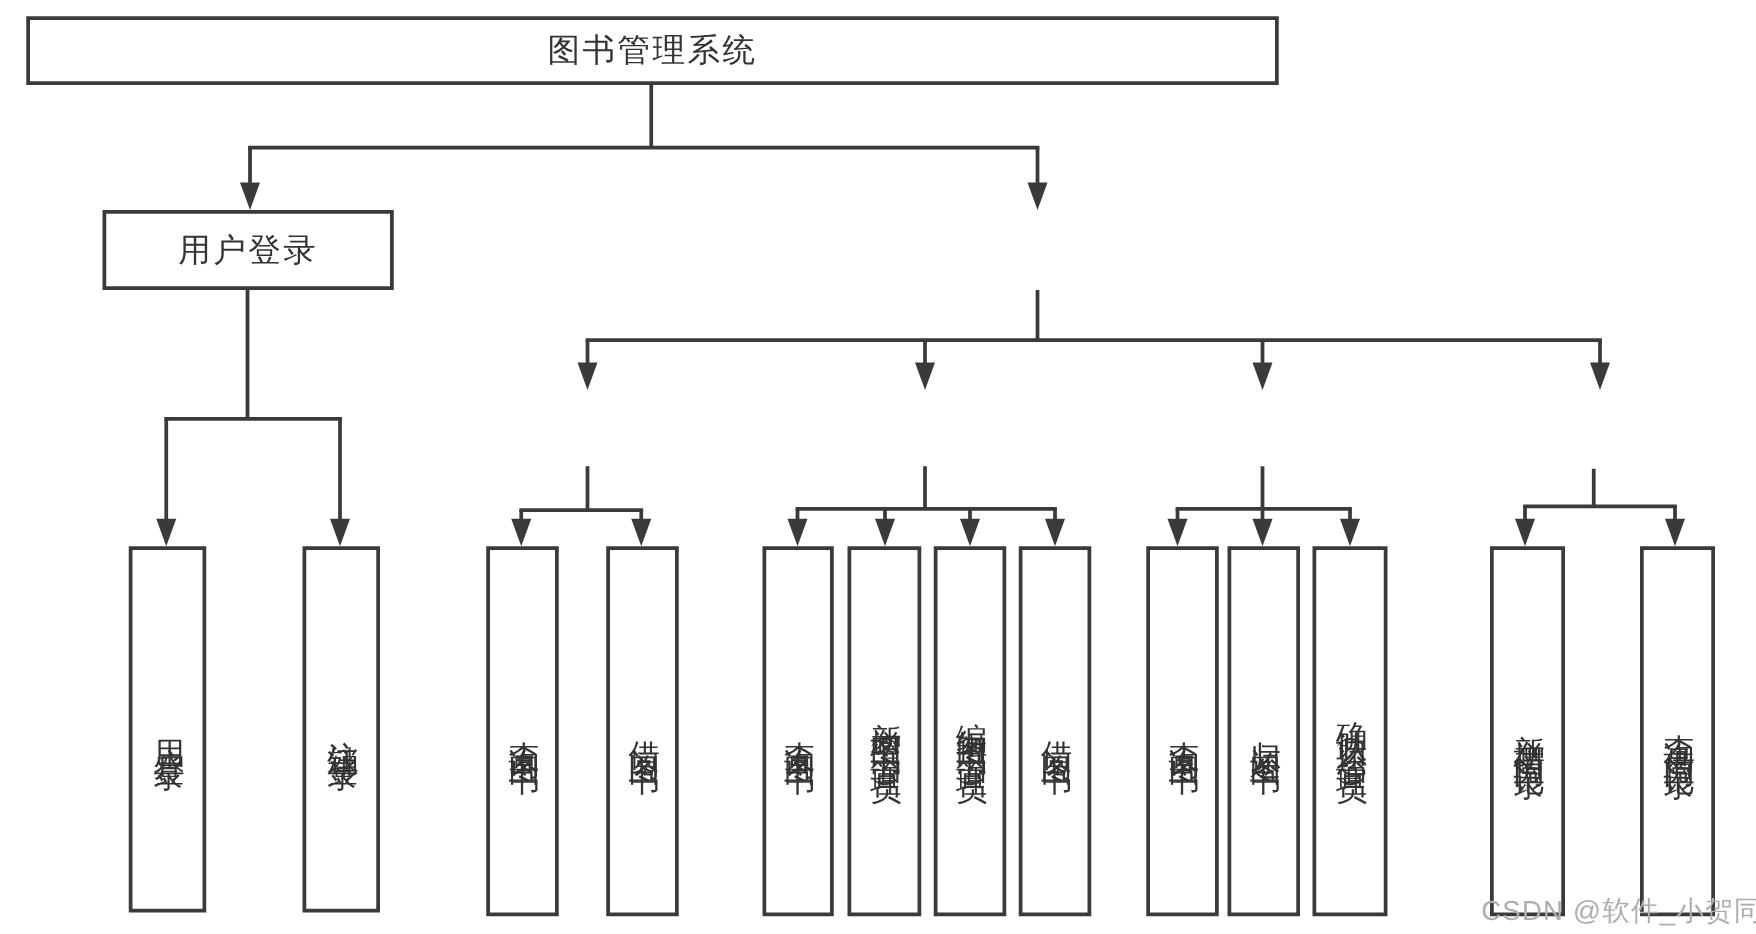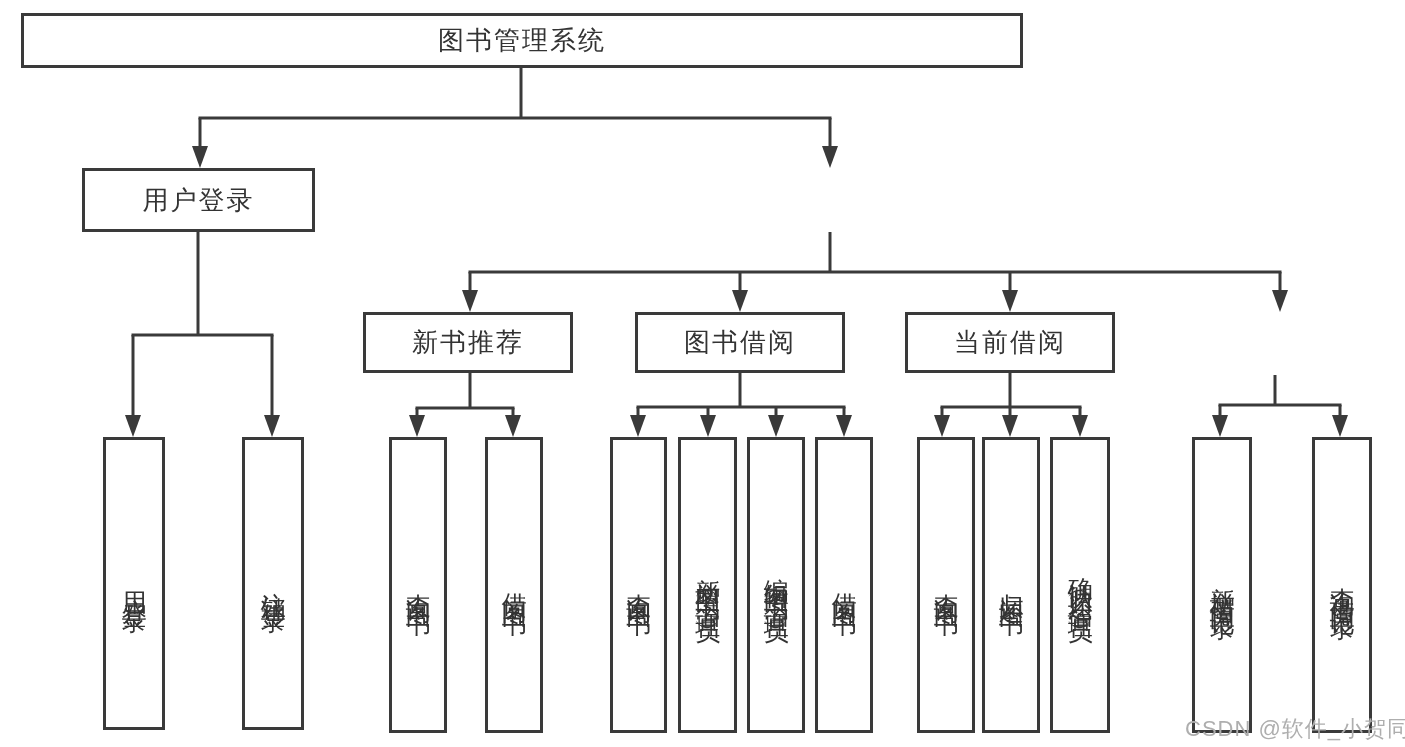--- a/index.html
+++ b/index.html
@@ -129,29 +129,20 @@
   </svg>
 
   <div class="node hnode" style="left:21px; top:13px; width:1002px; height:55px;">
     <span>图书管理系统</span>
   </div>
 
   <div class="node hnode" style="left:82px; top:168px; width:233px; height:64px;">
     <span>用户登录</span>
   </div>
 
-  <div class="node hnode" style="left:363px; top:312px; width:210px; height:61px;">
-    <span>新书推荐</span>
-  </div>
-  <div class="node hnode" style="left:635px; top:312px; width:210px; height:61px;">
-    <span>图书借阅</span>
-  </div>
-  <div class="node hnode" style="left:905px; top:312px; width:210px; height:61px;">
-    <span>当前借阅</span>
-  </div>
 
   <div class="node vnode" style="left:103px; top:437px; width:62px; height:293px;">
     <span class="vtext">用户登录</span>
   </div>
   <div class="node vnode" style="left:242px; top:437px; width:62px; height:293px;">
     <span class="vtext">注销登录</span>
   </div>
 
   <div class="node vnode" style="left:389px; top:437px; width:58px; height:296px;">
     <span class="vtext">查询图书</span>

